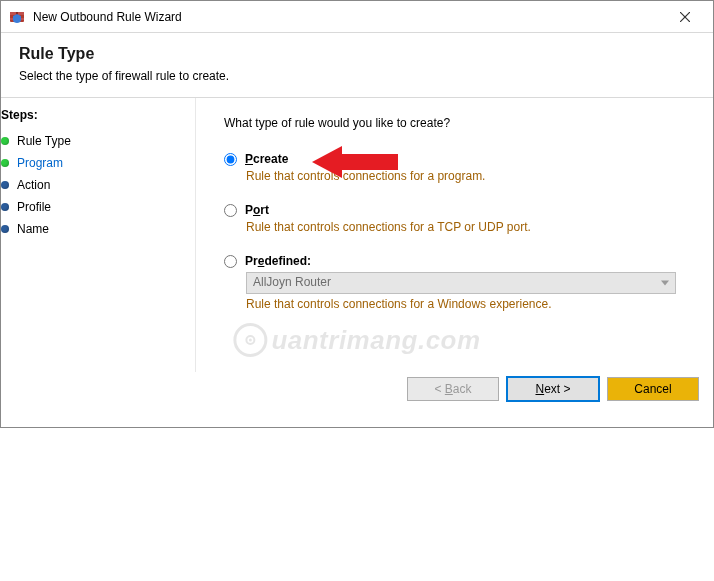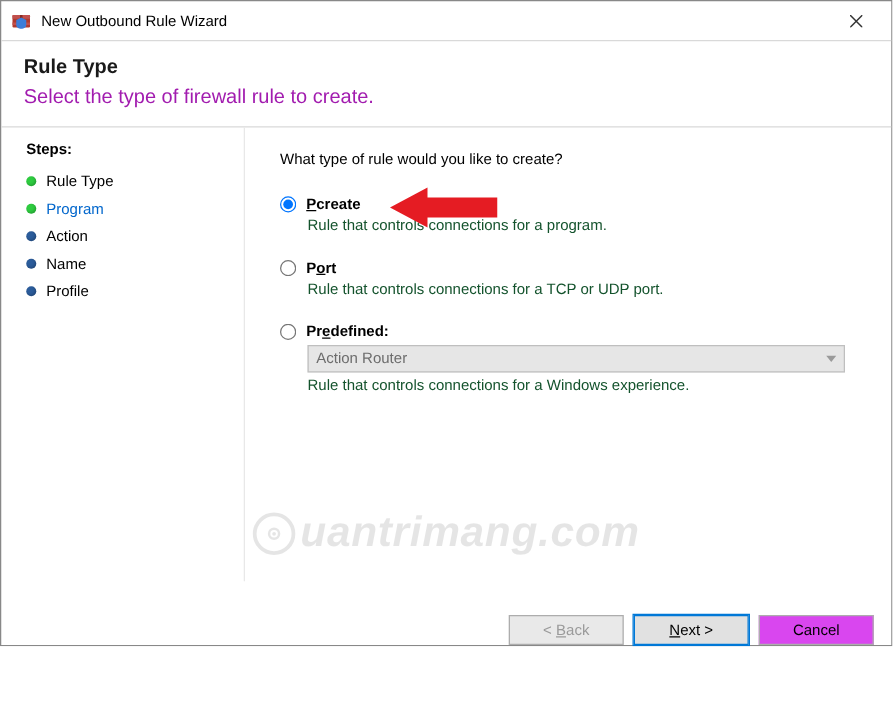--- a/index.html
+++ b/index.html
@@ -5,21 +5,21 @@
   * { box-sizing: border-box; }
   body {
     margin: 0;
     font-family: "Segoe UI", Tahoma, sans-serif;
     font-size: 12px;
     background: #fff;
     color: #000;
   }
   .window {
     width: 714px;
-    height: 517px;
+    height: 428px;
     border: 1px solid #888;
     position: relative;
     background: #fff;
   }
   .titlebar {
     height: 32px;
     display: flex;
     align-items: center;
     padding: 0 8px;
     border-bottom: 1px solid #d9d9d9;
@@ -43,35 +43,35 @@
   .header {
     padding: 12px 18px 8px 18px;
   }
   .header h1 {
     margin: 0 0 6px 0;
     font-size: 16px;
     font-weight: bold;
     color: #1a1a1a;
   }
   .header .subtitle {
-    font-size: 16px;
-    color: #a21caf;
+    font-size: 12px;
+    color: #000000;
   }
   .divider {
     height: 1px;
     background: #d9d9d9;
     margin: 6px 0 0 0;
   }
   .body {
     display: flex;
     height: calc(100% - 32px - 70px - 50px);
   }
   .sidebar {
     width: 195px;
-    padding: 10px 20px;
+    padding: 10px 0;
     border-right: 1px solid #e8e8e8;
   }
   .sidebar .steps-head {
     font-weight: bold;
     font-size: 12px;
     margin-bottom: 8px;
   }
   .step-item {
     display: flex;
     align-items: center;
@@ -110,21 +110,21 @@
   }
   .option .label {
     font-weight: bold;
     font-size: 12px;
   }
   .option .label .ul { text-decoration: underline; }
   .option .desc {
     font-size: 12px;
     margin-left: 22px;
     margin-top: 3px;
-    color: #14532d;
+    color: #a16207;
   }
   .select-box {
     margin-left: 22px;
     margin-top: 4px;
     width: 430px;
     height: 22px;
     background: #e6e6e6;
     border: 1px solid #bfbfbf;
     color: #6d6d6d;
     padding: 2px 20px 2px 6px;
@@ -150,30 +150,30 @@
     height: 40px;
     pointer-events: none;
   }
   .footer {
     position: absolute;
     bottom: 0;
     left: 0;
     right: 0;
     height: 50px;
     display: flex;
-    align-items: flex-end;
+    align-items: flex-start;
     justify-content: flex-end;
     padding: 0 14px;
     gap: 8px;
   }
   .btn {
     min-width: 92px;
     height: 24px;
     border: 1px solid #adadad;
-    background: #d946ef;
+    background: #eab308;
     font-size: 12px;
     padding: 0 12px;
     cursor: pointer;
   }
   .btn[disabled] {
     color: #9a9a9a;
     background: #e9e9e9;
     cursor: default;
   }
   .btn.primary {
@@ -181,21 +181,21 @@
     border: 1px solid #0078d7;
     outline: 1px solid #0078d7;
   }
   .btn .ul { text-decoration: underline; }
   .watermark {
     position: absolute;
     left: 50%;
     bottom: 70px;
     transform: translateX(-50%);
     color: rgba(0,0,0,0.10);
-    font-size: 34px;
+    font-size: 26px;
     font-weight: bold;
     font-style: italic;
     letter-spacing: 0.5px;
     pointer-events: none;
     display:flex;
     align-items:center;
     gap:4px;
     text-align:right;
   }
   .watermark .wm-icon {
@@ -248,25 +248,25 @@
       <div class="step-item step-link-current">
         <span class="bullet bullet-green"></span>
         <span>Program</span>
       </div>
       <div class="step-item">
         <span class="bullet bullet-blue"></span>
         <span>Action</span>
       </div>
       <div class="step-item">
         <span class="bullet bullet-blue"></span>
-        <span>Name</span>
+        <span>Profile</span>
       </div>
       <div class="step-item">
         <span class="bullet bullet-blue"></span>
-        <span>Profile</span>
+        <span>Name</span>
       </div>
     </div>
 
     <div class="content">
       <div class="prompt">What type of rule would you like to create?</div>
 
       <div class="option" style="position:relative;">
         <svg class="arrow-callout" viewBox="0 0 86 40">
           <polygon points="0,20 30,4 30,12 86,12 86,28 30,28 30,36" fill="#e51c23"></polygon>
         </svg>
@@ -290,21 +290,21 @@
       </div>
 
       <div class="option">
         <div class="row1">
           <input type="radio" name="ruletype" style="">
           <span class="label">
             <span>Pr</span><span class="ul">e</span><span>defined:</span>
           </span>
         </div>
         <div class="select-box">
-          <span>Action Router</span>
+          <span>AllJoyn Router</span>
         </div>
         <div class="desc">Rule that controls connections for a Windows experience.</div>
       </div>
 
 
     </div>
   </div>
 
   <div class="watermark">
     <span class="wm-icon">

